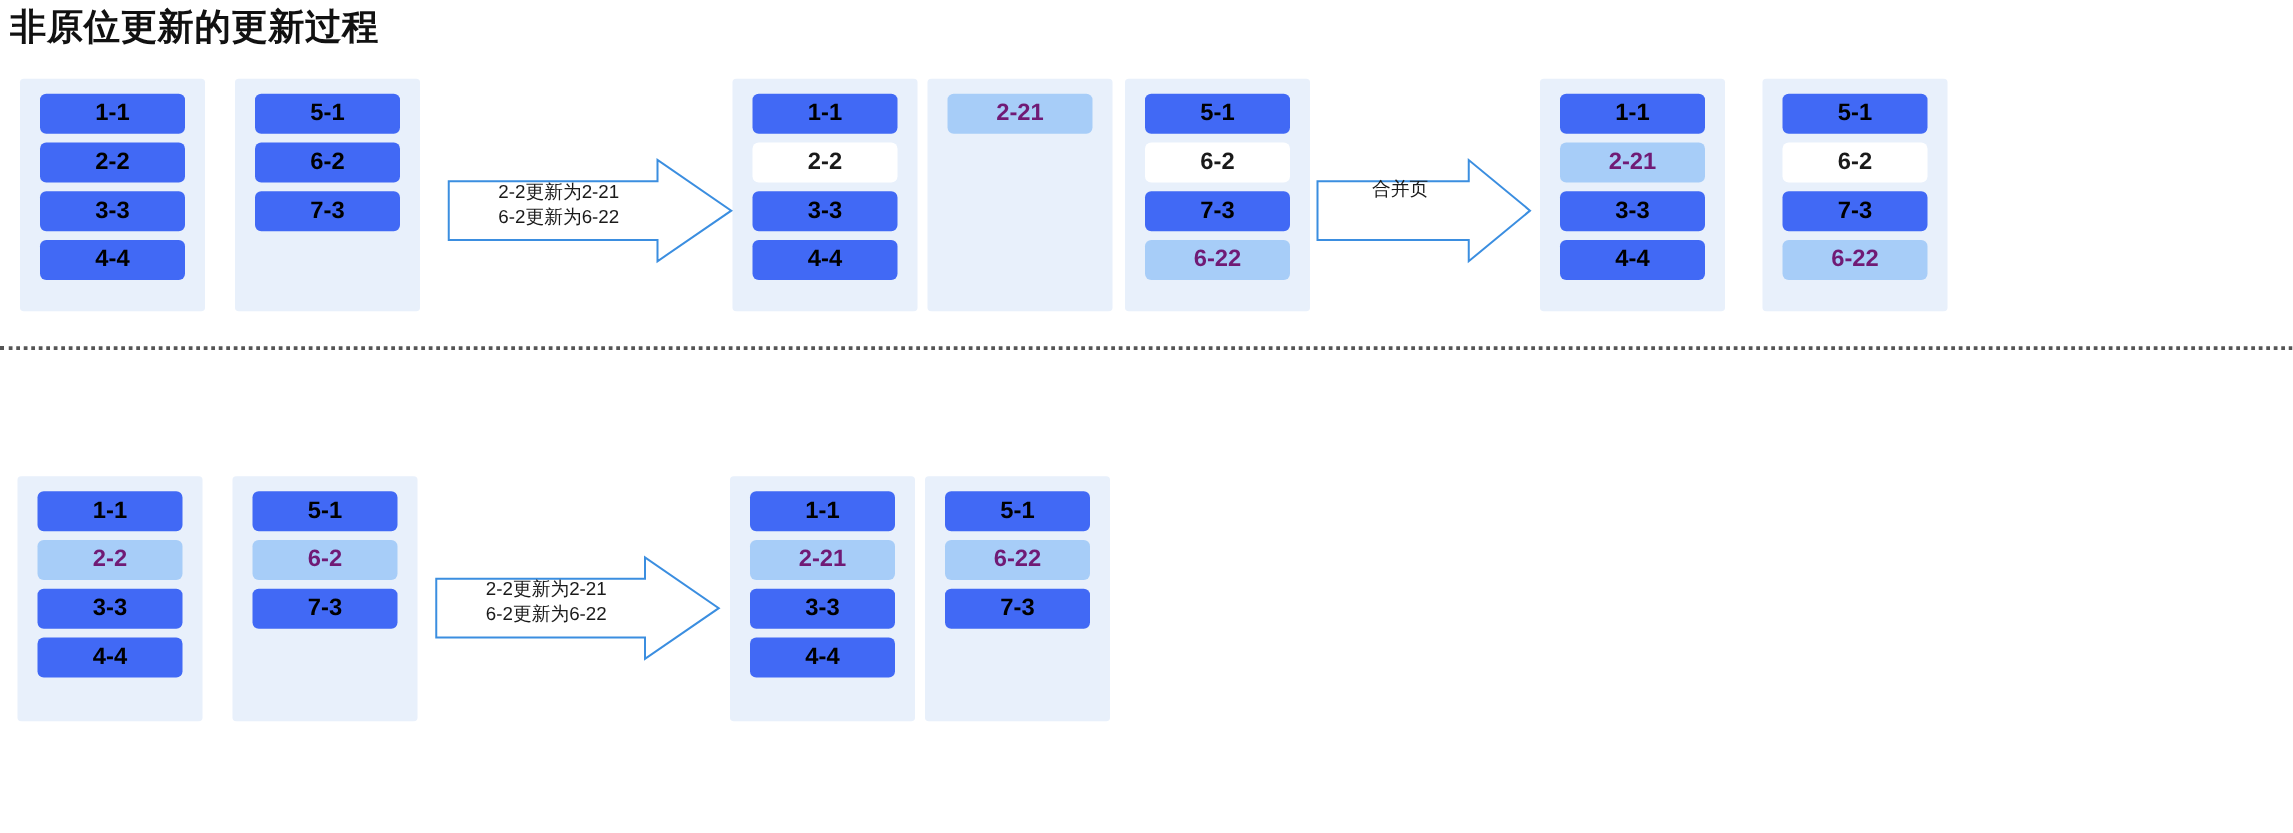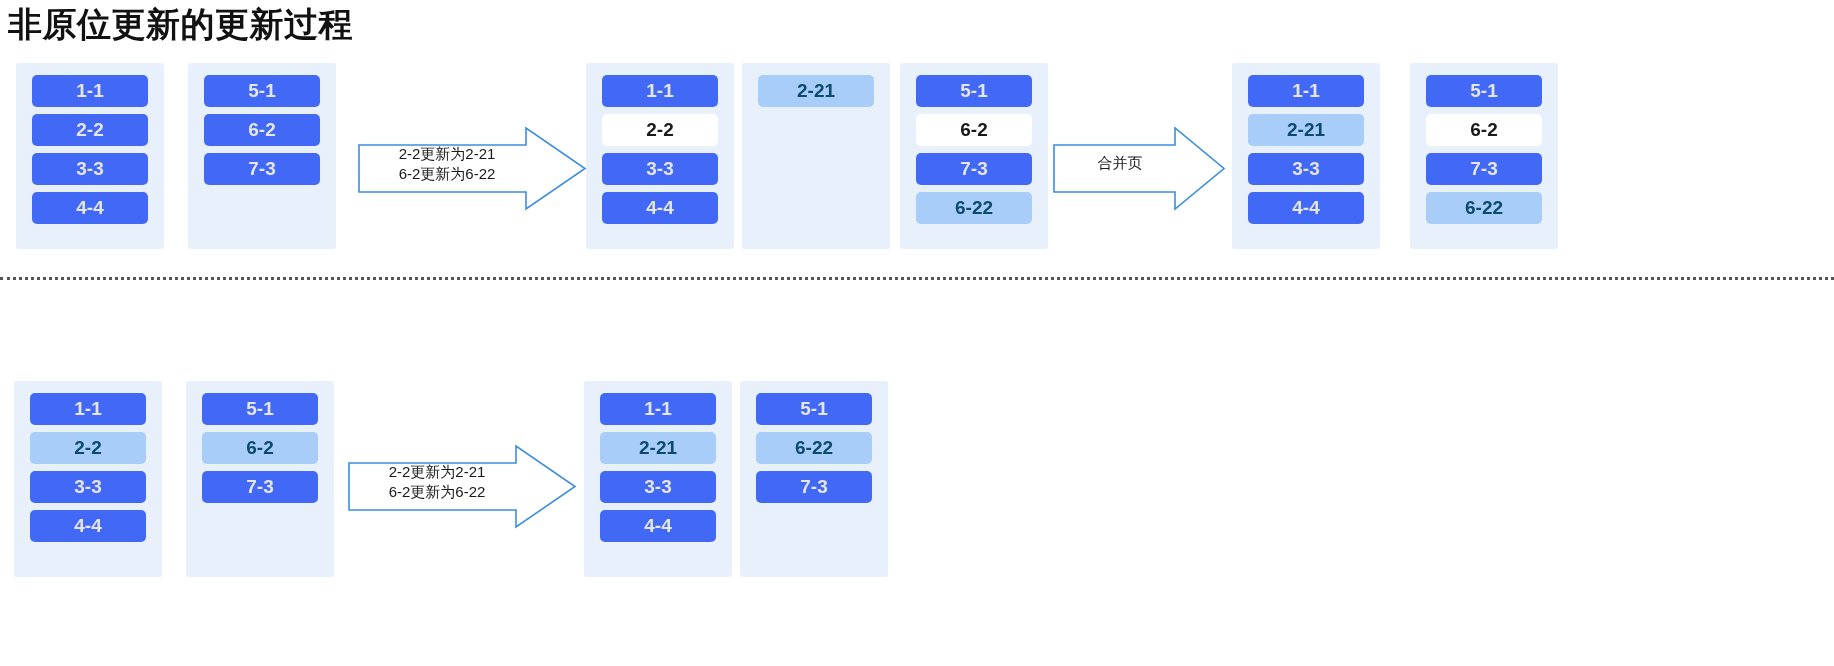--- a/index.html
+++ b/index.html
@@ -7,21 +7,21 @@
     width: 1834px;
     height: 666px;
     background: #ffffff;
     font-family: "Liberation Sans", "DejaVu Sans", sans-serif;
     overflow: hidden;
   }
   .page { position: relative; width: 1834px; height: 666px; }
 
   .section-title {
     position: absolute;
-    font-size: 34px;
+    font-size: 29px;
     font-weight: bold;
     color: #111111;
     letter-spacing: 0.5px;
     white-space: nowrap;
   }
   #title-top { left: 8px; top: 2px; }
   #title-bottom { left: 8px; top: 332px; }
 
   .divider {
     position: absolute;
@@ -45,22 +45,22 @@
   .cell {
     height: 32px;
     line-height: 32px;
     border-radius: 5px;
     text-align: center;
     font-size: 19px;
     font-weight: bold;
     margin-bottom: 7px;
     user-select: none;
   }
-  .cell.blue  { background: #4169f5; color: #e5e5e5; }
-  .cell.light { background: #a7cdf8; color: #0c4a6e; }
+  .cell.blue  { background: #4169f5; color: #000000; }
+  .cell.light { background: #a7cdf8; color: #701a75; }
   .cell.white { background: #ffffff; color: #1a1a1a; }
 
   
   .arrow { position: absolute; }
   .arrow svg { display: block; overflow: visible; }
   .arrow-label {
     position: absolute;
     text-align: center;
     font-size: 15px;
     color: #1a1a1a;
@@ -122,21 +122,21 @@
     <div class="arrow-label" style="left:14px; top:17px; width:150px;">
       <div>2-2更新为2-21</div>
       <div>6-2更新为6-22</div>
     </div>
   </div>
 
   <div class="arrow" style="left:1053px; top:127px;">
     <svg width="172" height="83" viewBox="0 0 172 83">
       <path d="M1,18 L122,18 L122,1 L171,41.5 L122,82 L122,65 L1,65 Z" fill="#ffffff" stroke="#3b8ee0" stroke-width="1.6"></path>
     </svg>
-    <div class="arrow-label" style="left:12px; top:26px; width:110px;">
+    <div class="arrow-label" style="left:12px; top:15px; width:110px;">
       <div>合并页</div>
     </div>
   </div>
 
   <div class="divider"></div>
 
 
   <div class="panel tall2" style="left:14px;  top:381px;">
       <div class="cell blue">1-1</div>
       <div class="cell light">2-2</div>

